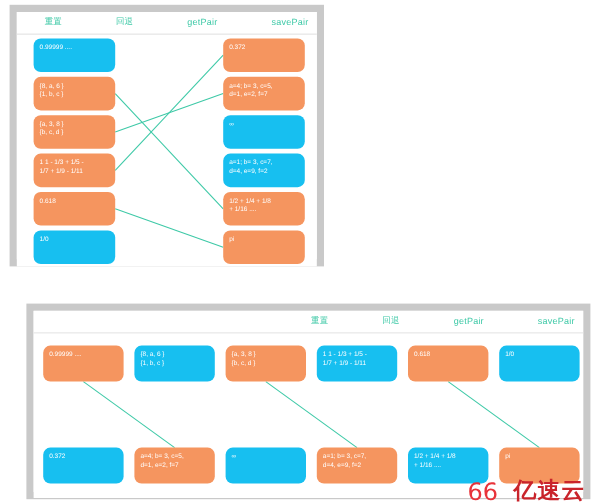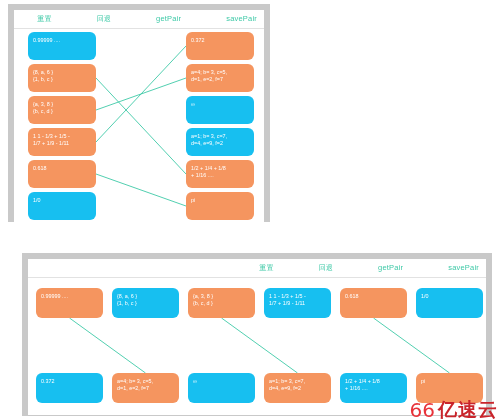--- a/index.html
+++ b/index.html
@@ -73,22 +73,22 @@
   #board-top .col-l{left:14px;}
   #board-top .col-r{left:172px;}
 
   
   #panel-bottom{left:22px;top:253px;width:470px;height:163px;}
   #board-bottom{height:137px;}
   #board-bottom .card{width:67px;height:30px;}
 
   
   .watermark{
-    position:absolute;right:2px;bottom:0px;
-    display:flex;align-items:center;gap:3px;
+    position:absolute;right:12px;bottom:0px;
+    display:flex;align-items:center;gap:13px;
     z-index:9;pointer-events:none;margin-left:14px;
   }
   .wm-logo{
     font-size:20px;color:#e8333a;line-height:20px;
     font-family:"DejaVu Sans",sans-serif;
   }
   .wm-text{
     font-size:19px;color:#c9242b;font-weight:bold;
     letter-spacing:1px;line-height:20px;text-align:center;
   }

